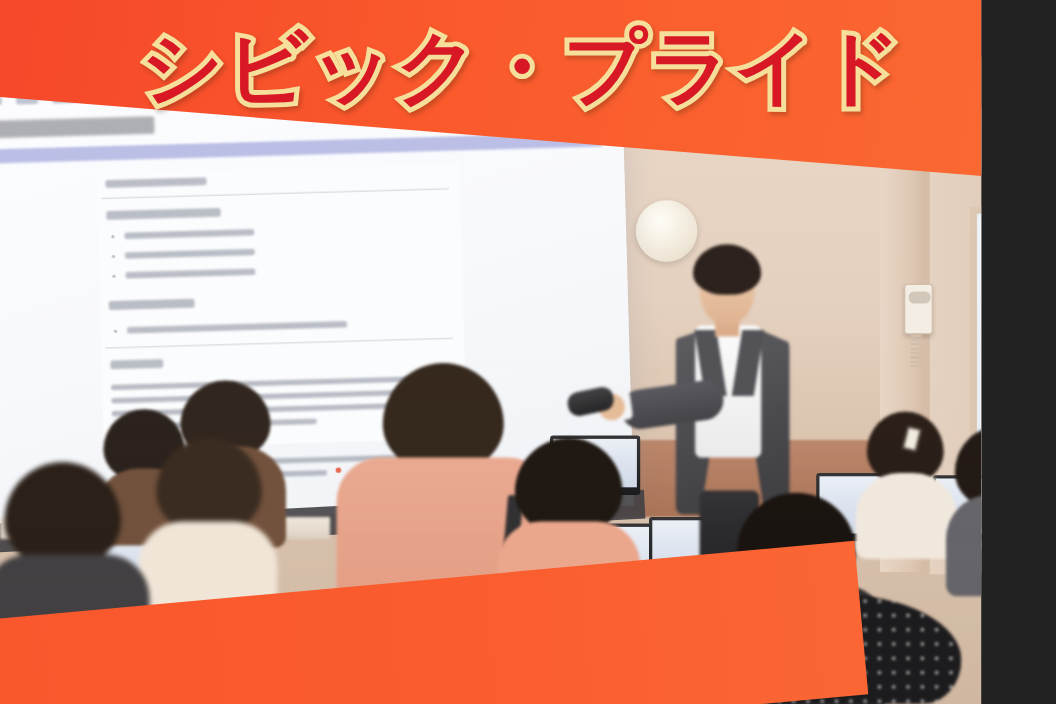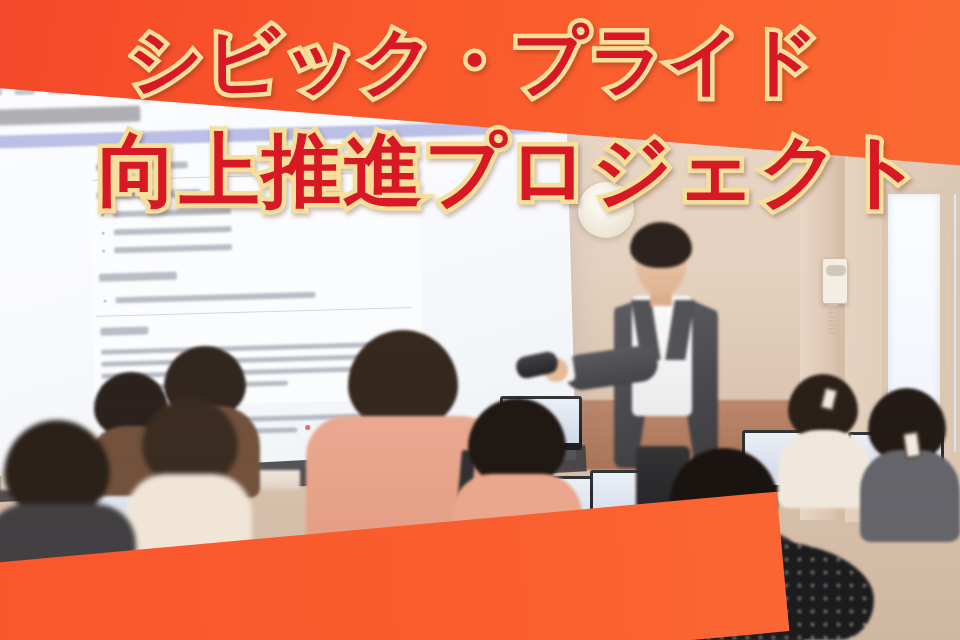--- a/index.html
+++ b/index.html
@@ -1,21 +1,21 @@
 <!DOCTYPE html>
 <html lang="ja"><head>
 <meta charset="utf-8">
 <title>シビック・プライド向上推進プロジェクト</title>
 <style>
   html,body{margin:0;padding:0;background:#222;}
   *{box-sizing:border-box;}
 
   #stage{
     position:relative;
-    width:960px;height:640px;
+    width:892px;height:640px;
     overflow:hidden;
     font-family:"Liberation Sans","DejaVu Sans",sans-serif;
     background:#cdbcae;
   }
 
   
   .photo{position:absolute;inset:0;overflow:hidden;}
 
   
   .wall{
@@ -394,16 +394,15 @@
     <div class="chair blur-soft" style="left:60px;top:566px;width:200px;height:74px;background:#1b1c1f;"></div>
 
     <div class="photo-grade"></div>
   </div>
 
   <div class="band band-top"></div>
   <div class="band band-bottom"></div>
 
   <div class="titles">
     <div class="ttl ttl-1">シビック・プライド</div>
-    <div class="ttl ttl-2">向上推進プロジェクト</div>
   </div>
 
 </div>
 
 </body></html>

